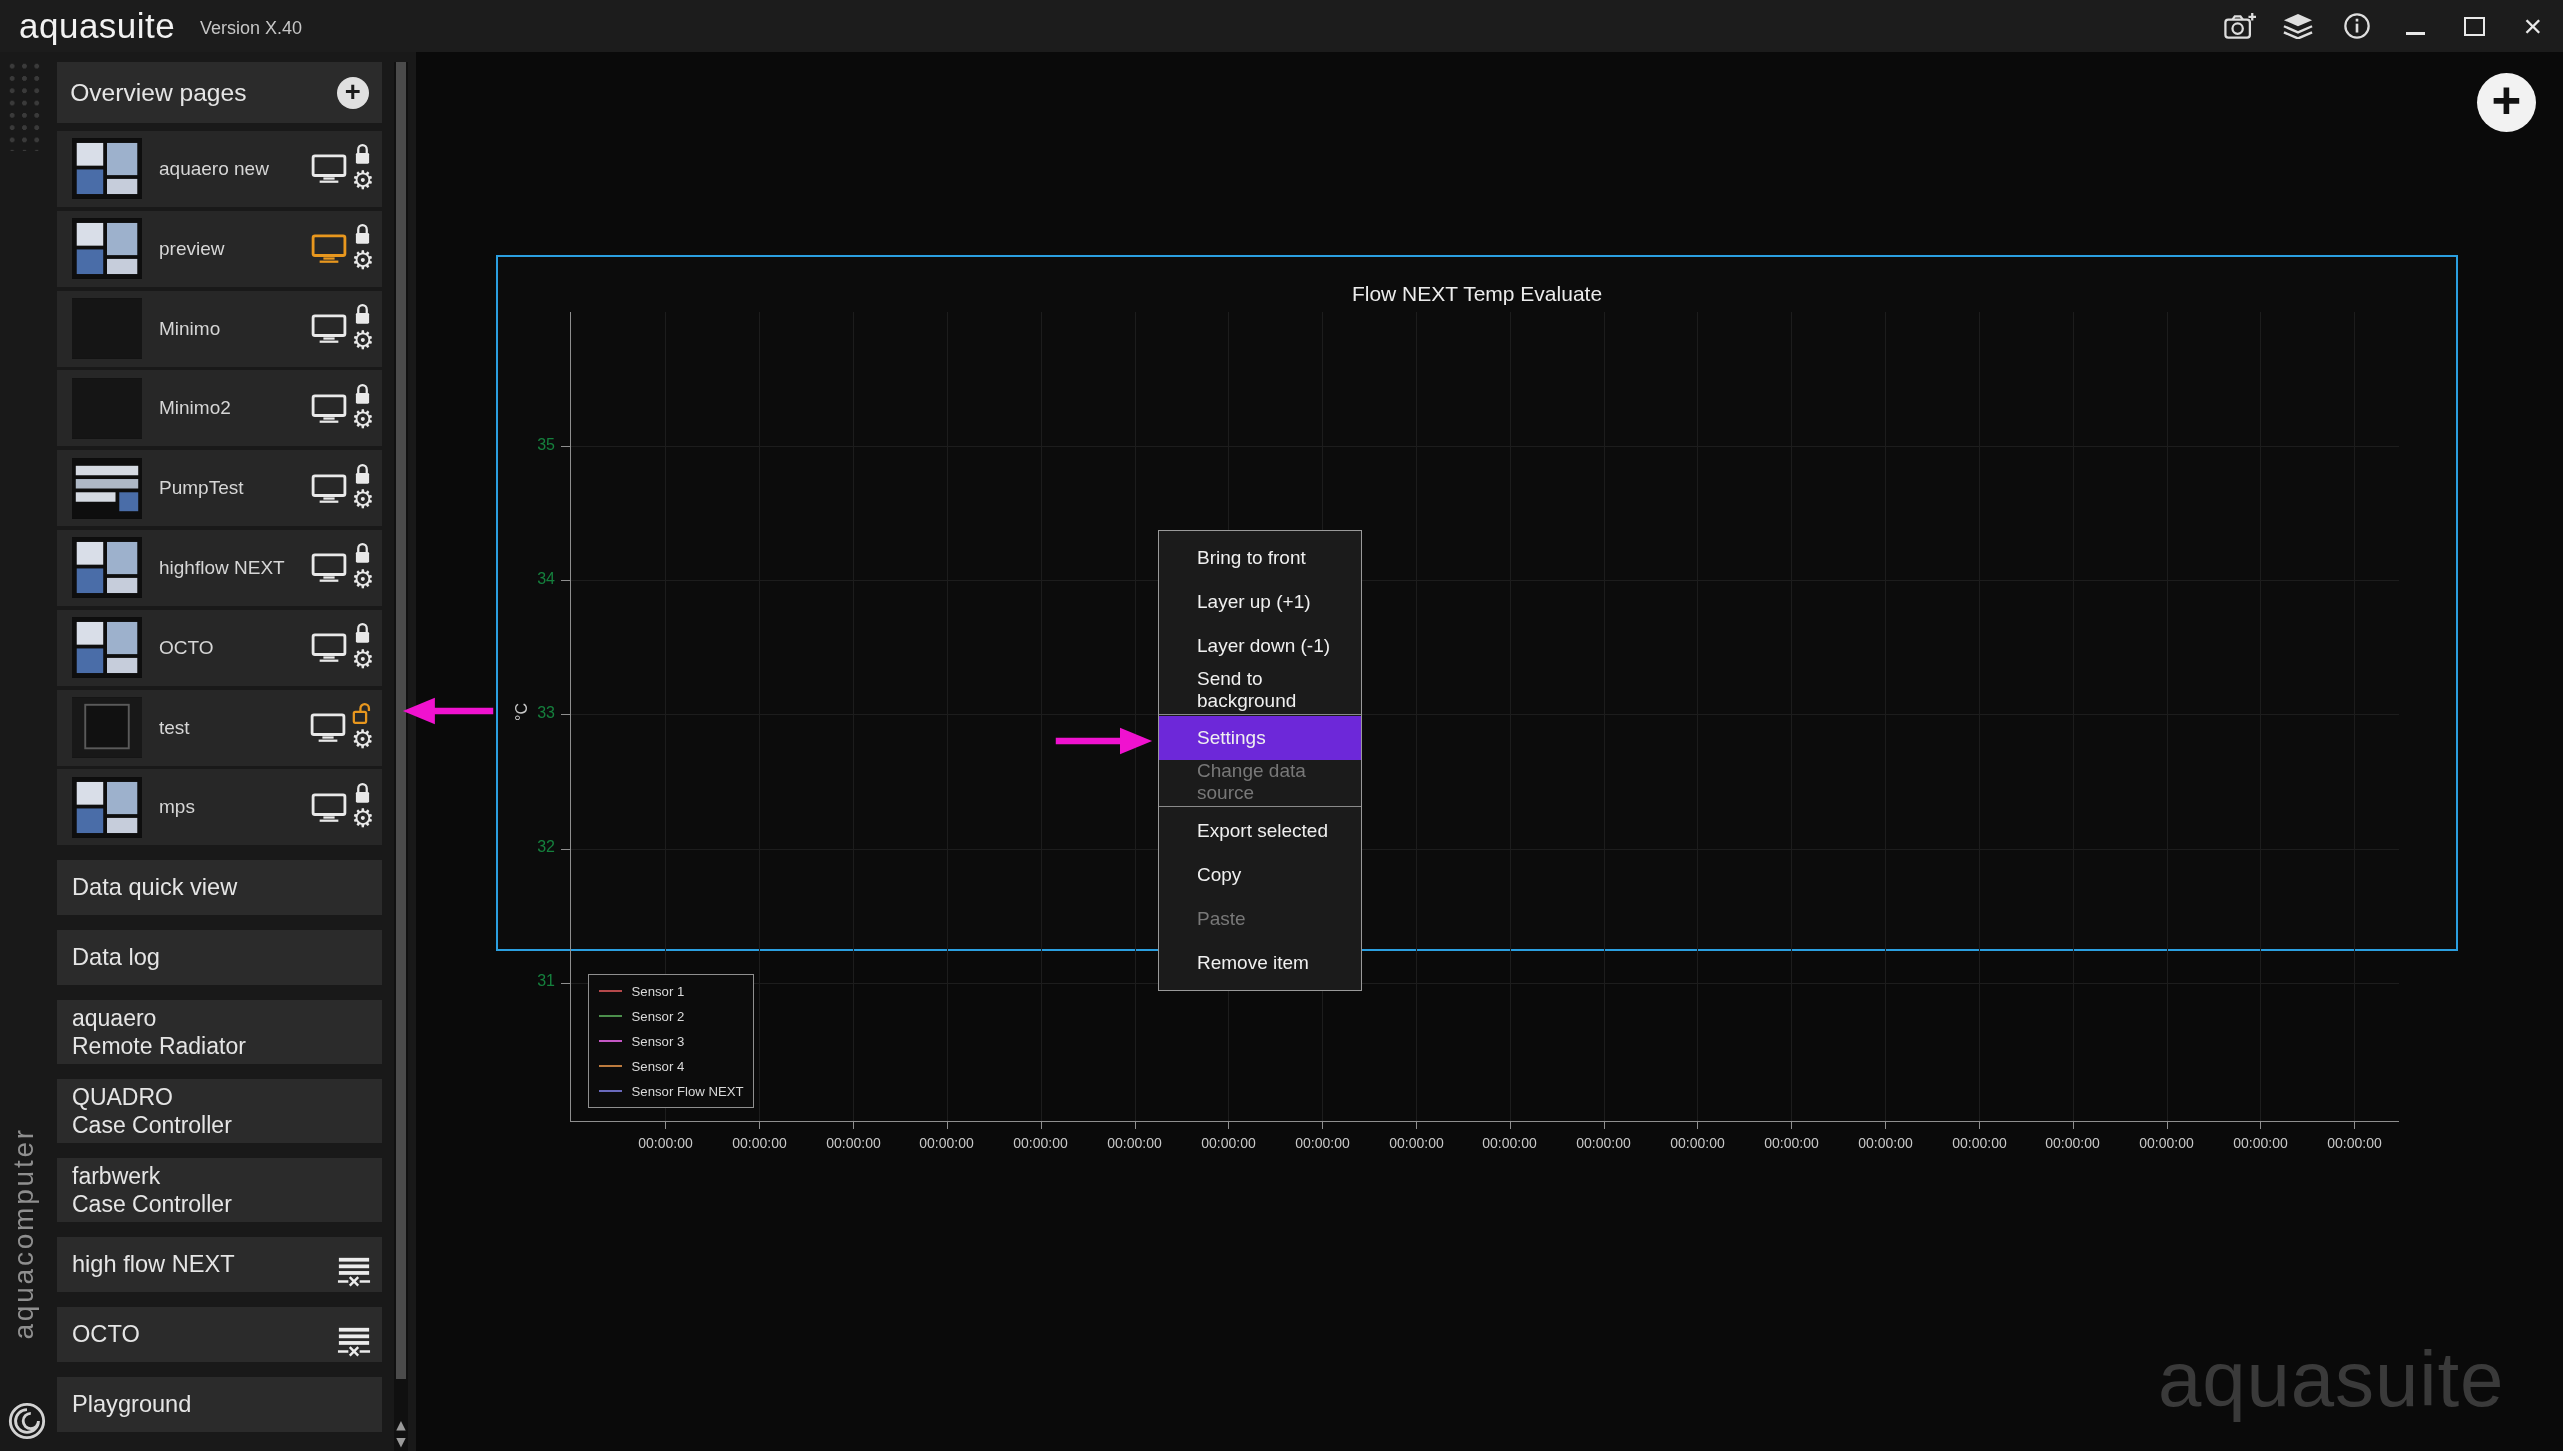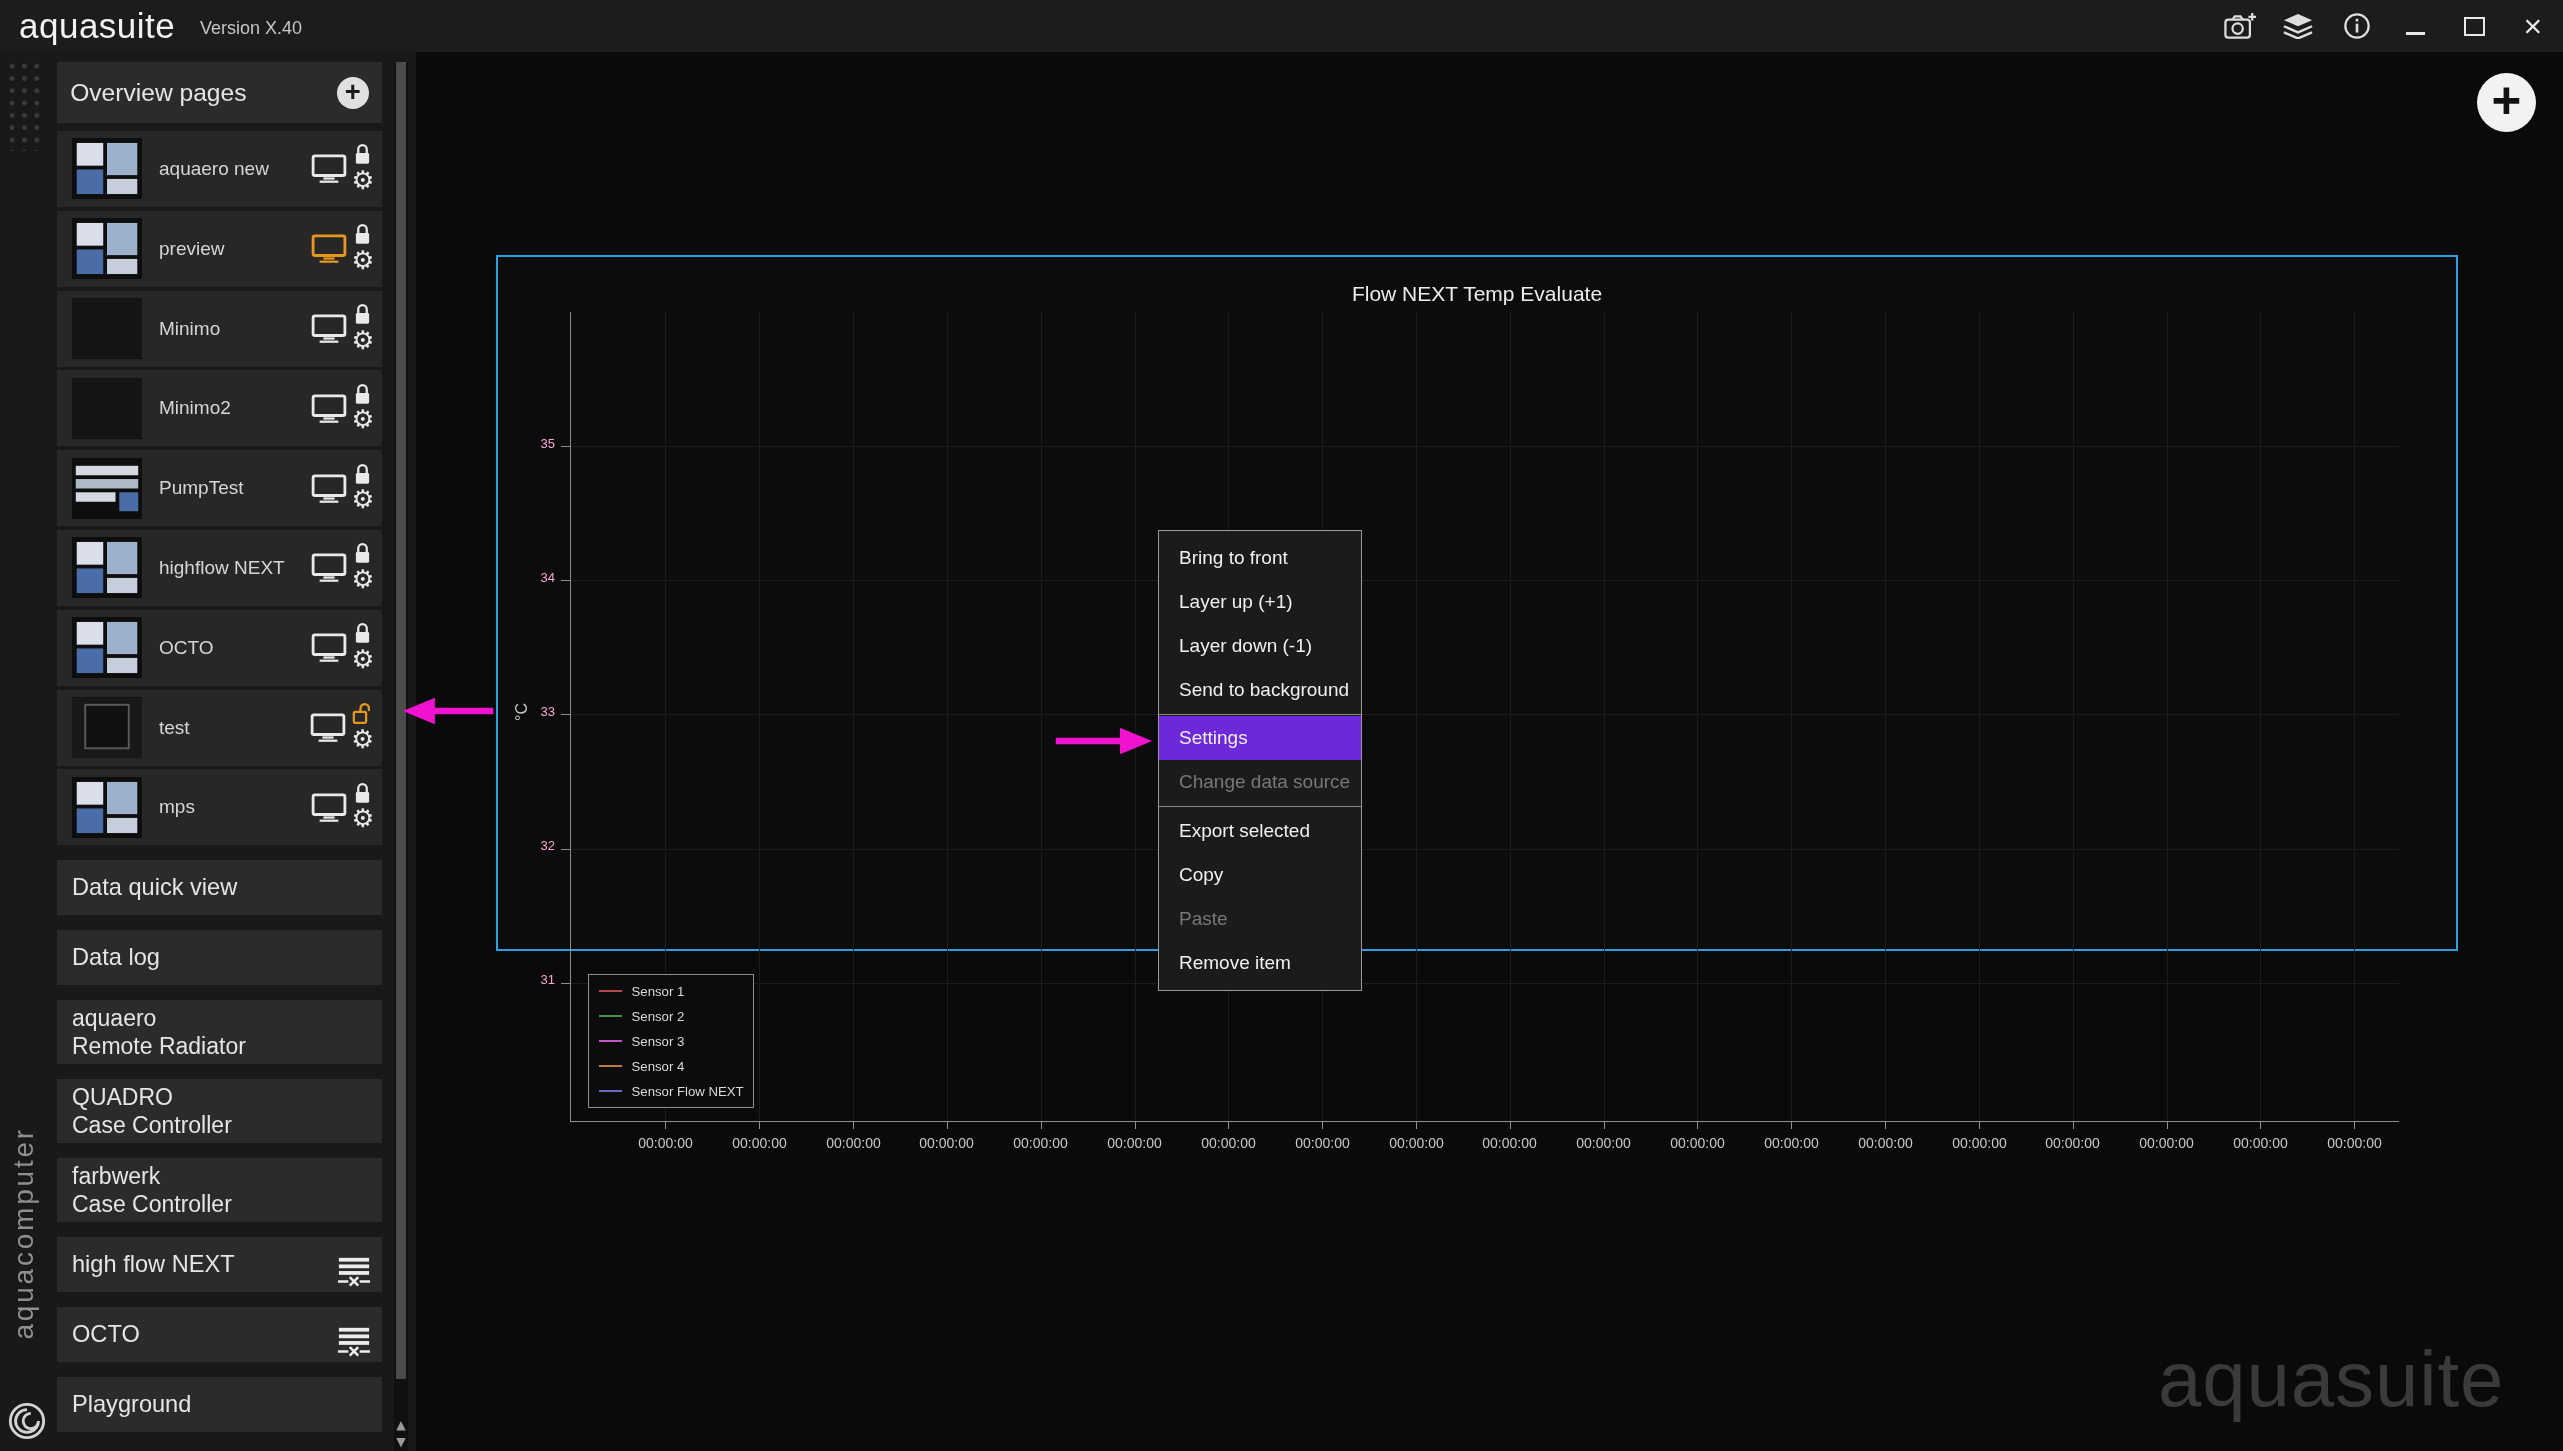--- a/index.html
+++ b/index.html
@@ -45,30 +45,30 @@
 
   
   .add-btn{position:absolute;left:2477px;top:73px;width:59px;height:59px;border-radius:50%;background:#f2f2f2;color:#111;display:flex;align-items:center;justify-content:center;font-size:51px;font-weight:bold;line-height:1;z-index:10;padding-bottom:3.8px}
   .chart-panel{position:absolute;left:496px;top:255px;width:1962px;height:696px;border:2.8px solid #2b9fe0;background:#0c0c0c;z-index:5}
   .chart-title{position:absolute;top:24.6px;left:0;width:100%;text-align:center;font-size:21px;color:#ececec}
   #plot{position:absolute;inset:0}
   #plot .axis{position:absolute;background:#8f8f8f}
   #plot .vgrid,#plot .hgrid{position:absolute;background:#1d1d1d}
   #plot .tick{position:absolute;background:#8f8f8f}
   #plot .xlab{position:absolute;text-align:center;font-size:14px;color:#c9c9c9;white-space:nowrap}
-  #plot .ylab{position:absolute;text-align:right;font-size:13px;color:#f9a8d4}
+  #plot .ylab{position:absolute;text-align:right;font-size:16px;color:#15803d}
   .yunit{position:absolute;left:15px;top:446px;font-size:16px;color:#c9c9c9;transform:rotate(-90deg)}
   .legend{position:absolute;left:90px;top:717px;width:166px;height:134px;border:0.9px solid #8f8f8f;padding:8.5px 9.5px;display:flex;flex-direction:column;justify-content:space-between;background:#0c0c0c}
   .lentry{display:flex;align-items:center;gap:10px}
   .lline{width:23px;height:2.8px;flex:none}
   .lname{font-size:13.2px;color:#d9d9d9;white-space:nowrap}
 
   
   .ctx-menu{position:absolute;left:1158px;top:530px;width:204px;background:#1b1b1b;border:0.9px solid #9a9a9a;padding:4.7px 0;z-index:40}
-  .mi{height:44px;display:flex;align-items:center;padding-left:20px;font-size:19px;color:#f0f0f0}
+  .mi{height:44px;display:flex;align-items:center;padding-left:38px;font-size:19px;color:#f0f0f0}
   .mi.hl{background:#6d28d9}
   .mi.disabled{color:#787878}
   .mdiv{height:0.9px;background:#8a8a8a;margin:1.9px 0}
 
   
   .annot{position:absolute;z-index:50;color:#f012cf;overflow:visible}
   .watermark{position:absolute;left:2158px;top:1334px;font-size:78px;color:#3a3a3a;letter-spacing:0.9px;z-index:4}
 </style>
 </head>
 <body>

